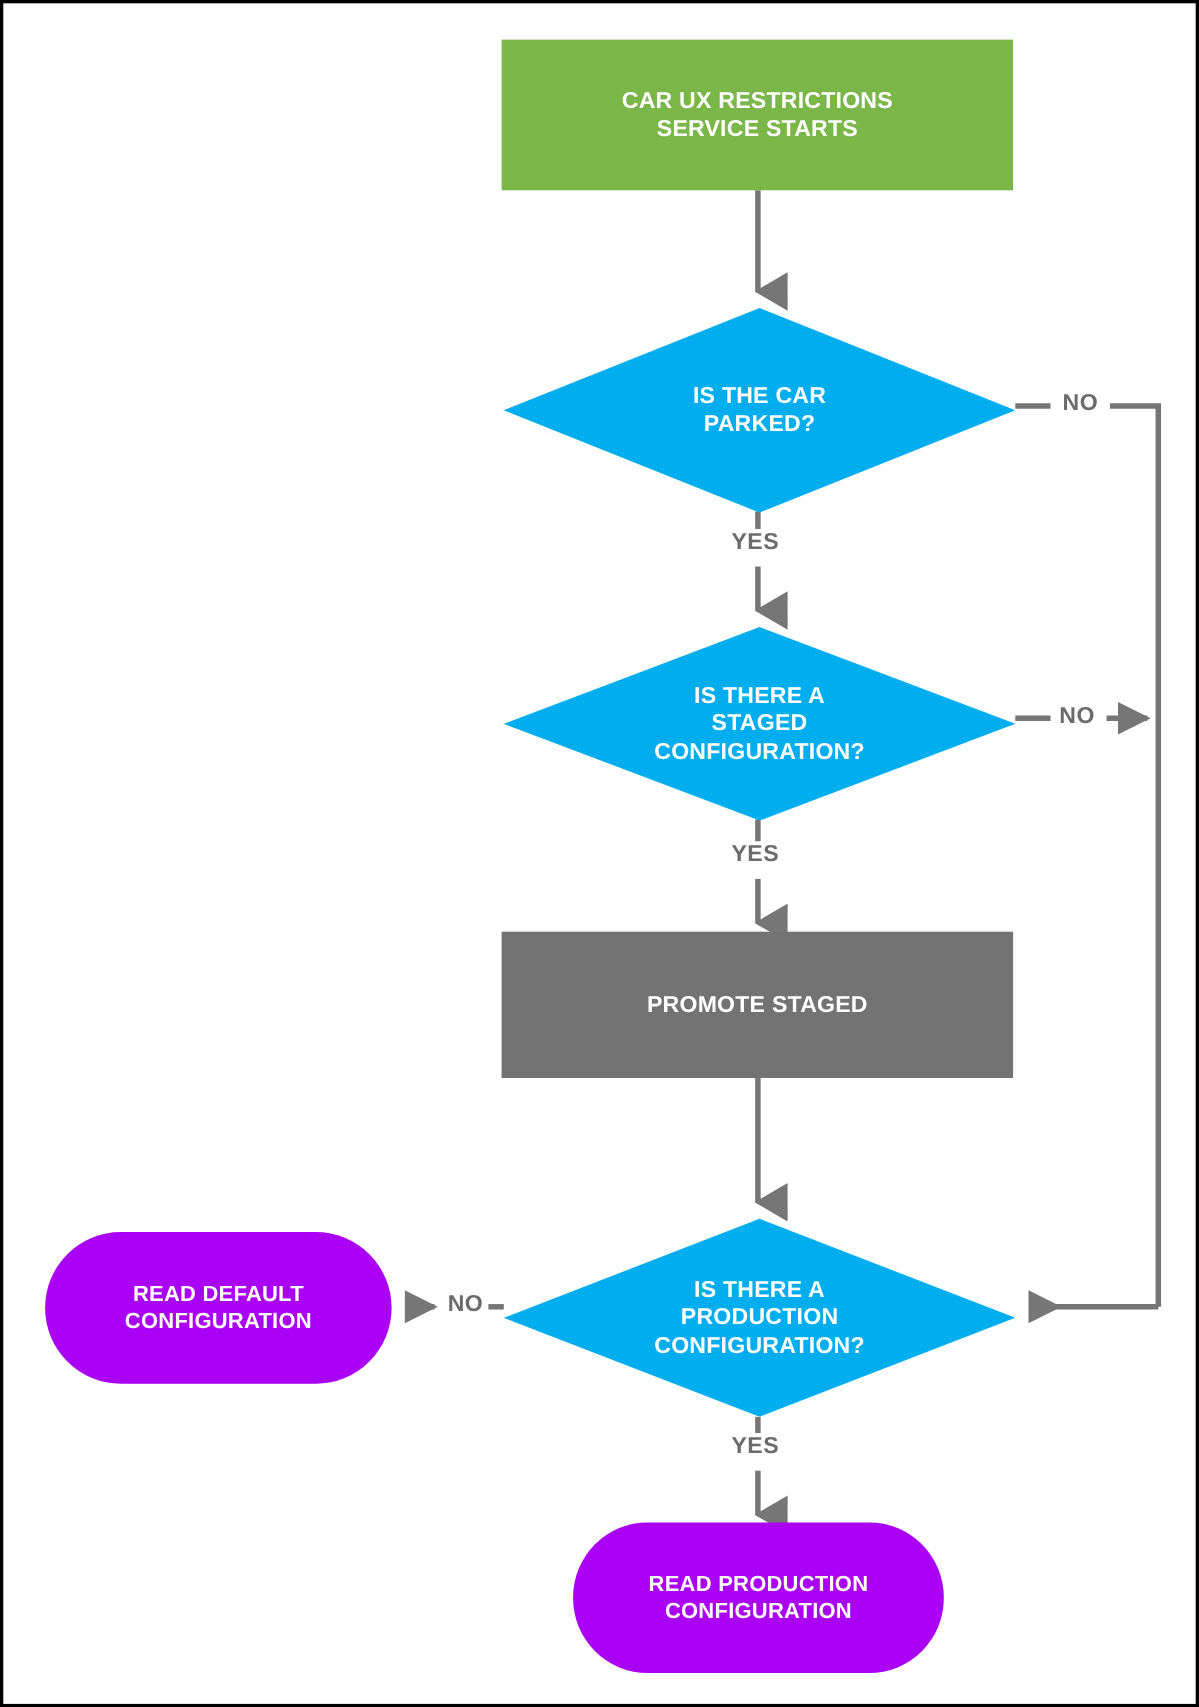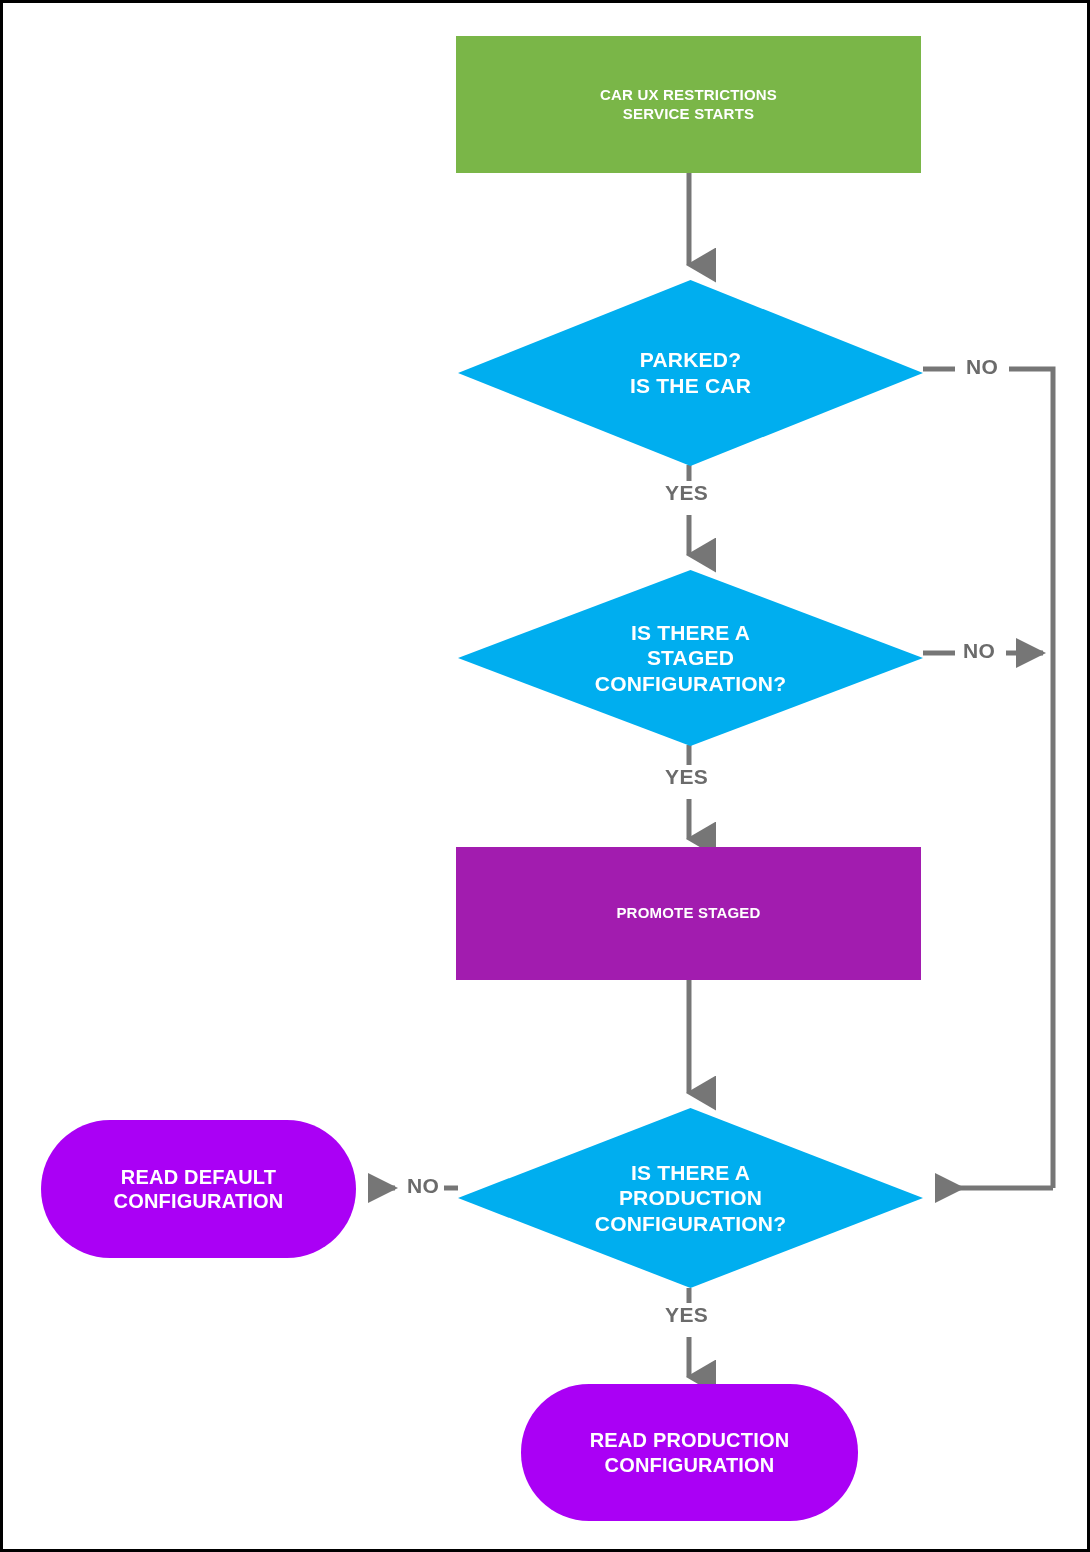--- a/index.html
+++ b/index.html
@@ -34,21 +34,21 @@
     align-items: center;
     justify-content: center;
     text-align: center;
     color: #ffffff;
     font-weight: bold;
     letter-spacing: 0.2px;
     line-height: 1.22;
     box-sizing: border-box;
   }
   .node-rect {
-    font-size: 15px;
+    font-size: 21px;
   }
   .node-terminator {
     font-size: 20px;
   }
   .node-diamond {
     font-size: 21px;
   }
   .diamond-shape {
     position: absolute;
     left: 0;
@@ -138,22 +138,22 @@
       <div>CAR UX RESTRICTIONS</div>
       <div>SERVICE STARTS</div>
     </div>
   </div>
 
   <div class="node node-diamond" style="left:455px; top:277px; width:465px; height:186px;">
     <svg class="diamond-shape" viewBox="0 0 465 186" preserveAspectRatio="none">
       <polygon points="232.5,0 465,93 232.5,186 0,93" fill="#00AEEF"></polygon>
     </svg>
     <div class="diamond-label">
+      <div>IS THE CAR</div>
       <div>PARKED?</div>
-      <div>IS THE CAR</div>
     </div>
   </div>
 
   <div class="edge-label" style="left:958px; top:352px;">NO</div>
 
   <div class="edge-label" style="left:657px; top:478px;">YES</div>
 
   <div class="node node-diamond" style="left:455px; top:567px; width:465px; height:176px;">
     <svg class="diamond-shape" viewBox="0 0 465 176" preserveAspectRatio="none">
       <polygon points="232.5,0 465,88 232.5,176 0,88" fill="#00AEEF"></polygon>
@@ -162,21 +162,21 @@
       <div>IS THERE A</div>
       <div>STAGED</div>
       <div>CONFIGURATION?</div>
     </div>
   </div>
 
   <div class="edge-label" style="left:955px; top:636px;">NO</div>
 
   <div class="edge-label" style="left:657px; top:762px;">YES</div>
 
-  <div class="node node-rect" style="left:453px; top:844px; width:465px; height:133px; background:#a21caf;">
+  <div class="node node-rect" style="left:453px; top:844px; width:465px; height:133px; background:#737373;">
     <div>
       <div>PROMOTE STAGED</div>
     </div>
   </div>
 
   <div class="node node-diamond" style="left:455px; top:1105px; width:465px; height:180px;">
     <svg class="diamond-shape" viewBox="0 0 465 180" preserveAspectRatio="none">
       <polygon points="232.5,0 465,90 232.5,180 0,90" fill="#00AEEF"></polygon>
     </svg>
     <div class="diamond-label">

